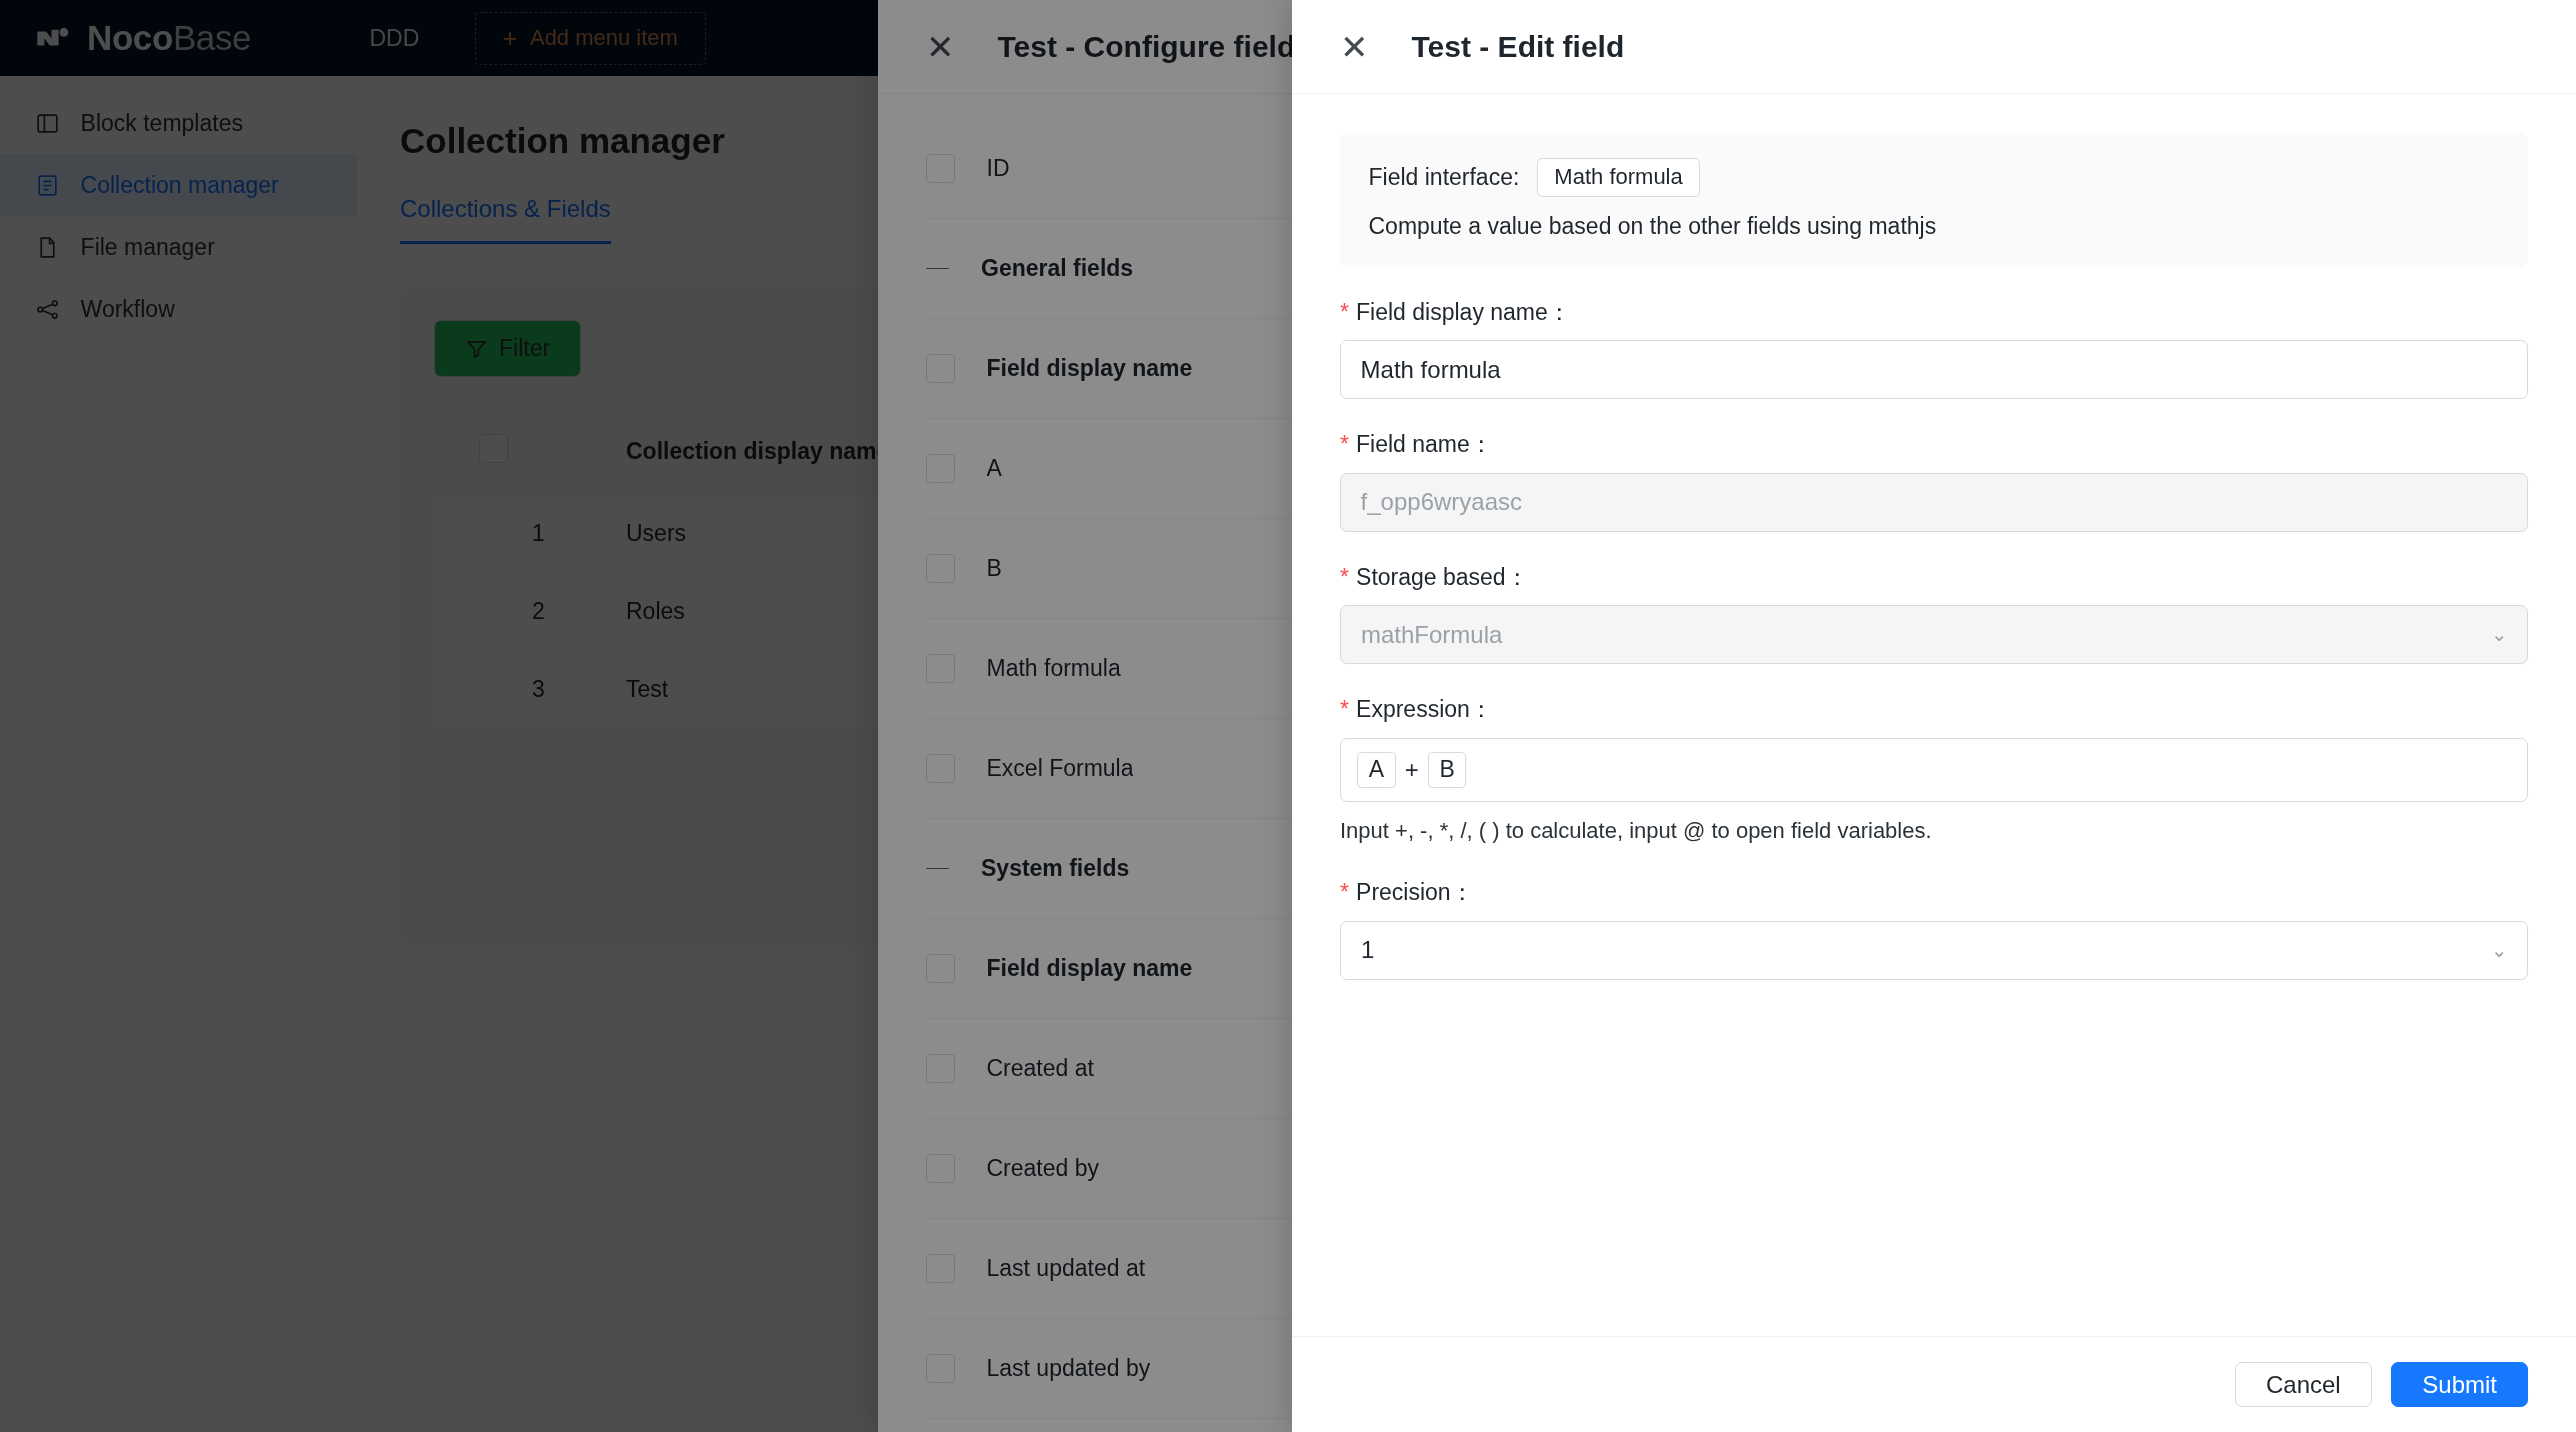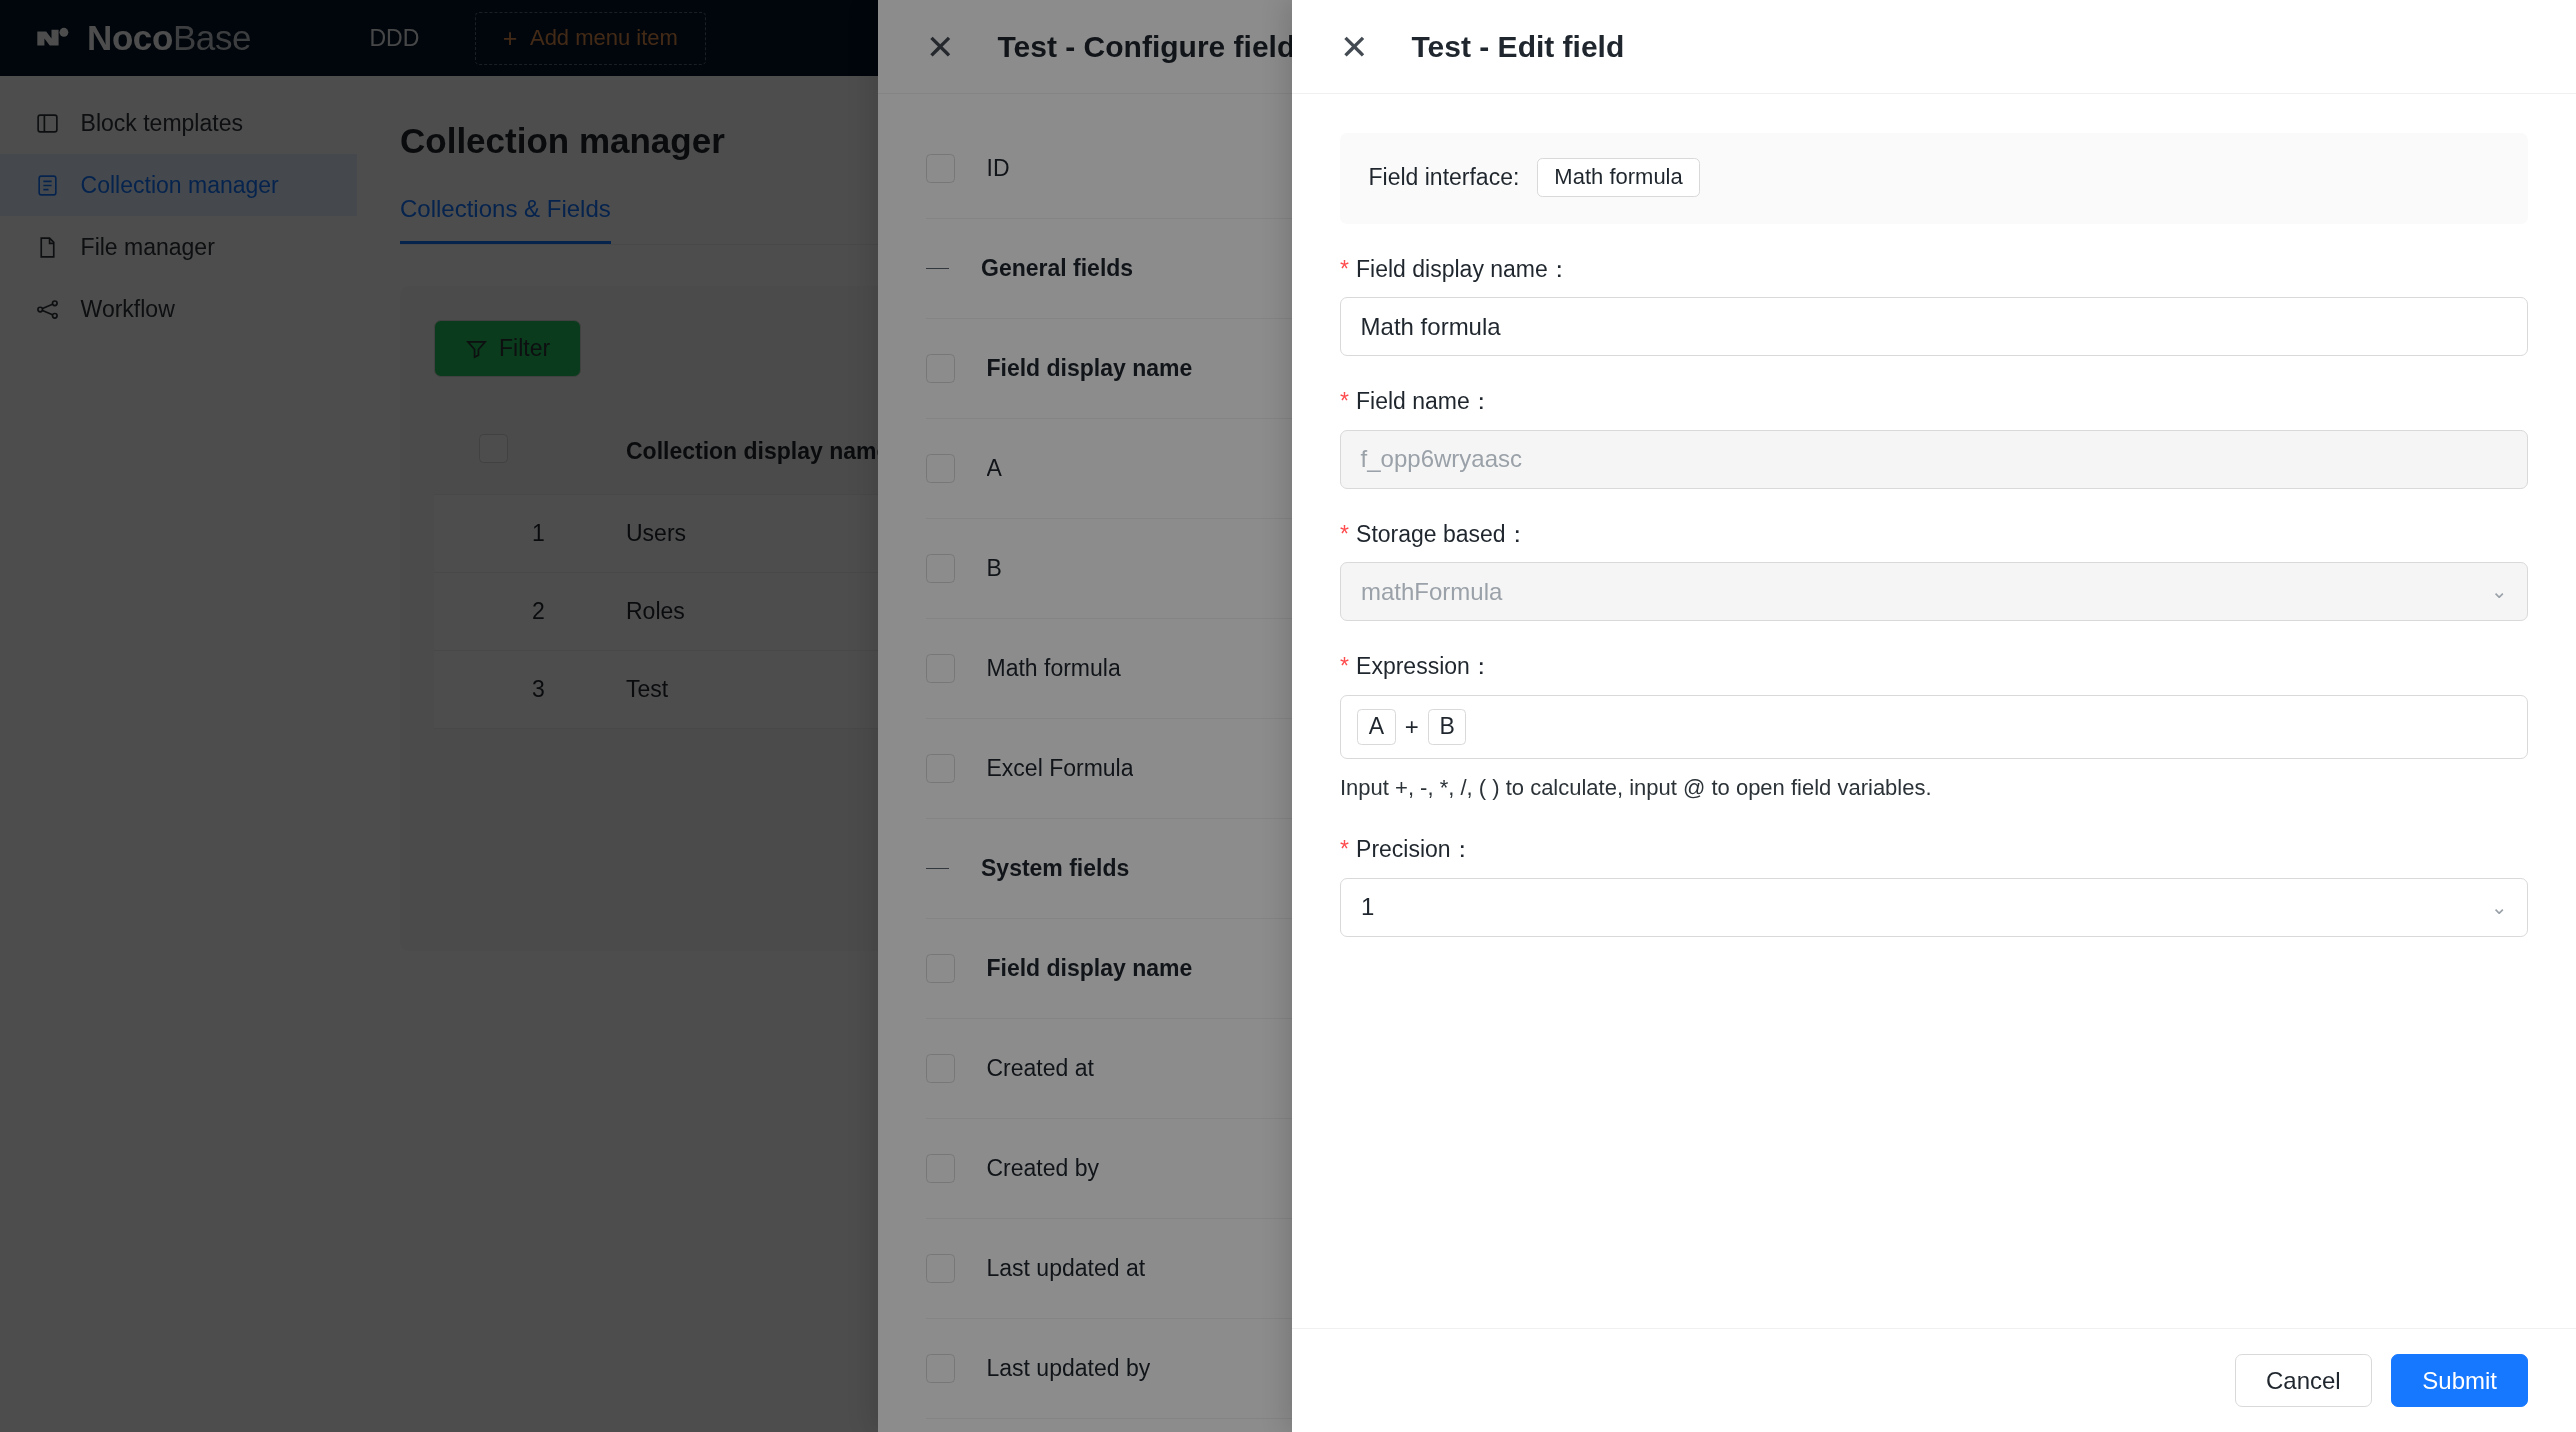--- a/index.html
+++ b/index.html
@@ -180,21 +180,21 @@
   .var-tag {
     border: 0.9px solid #d9d9d9; background: #fff; border-radius: 4.5px;
     padding: 3.6px 10.7px; font-size: 23px; color: #1f262d;
   }
 
   .d2-foot {
     flex: 0 0 auto; border-top: 0.9px solid #f0f0f0;
     padding: 25px 48px; display: flex; justify-content: flex-end; gap: 19.6px;
   }
   .btn {
-    height: 53px; min-width: 132px; border-radius: 7.1px;
+    height: 45px; min-width: 132px; border-radius: 7.1px;
     display: inline-flex; align-items: center; justify-content: center;
     font-size: 24px; padding: 0 30px;
   }
   .btn.default { border: 0.9px solid #d9d9d9; background: #fff; color: #1f262d; }
   .btn.primary { background: #1677ff; color: #fff; border: 0.9px solid #1677ff; }
 </style>
 </head>
 <body>
 
 <div id="root">
@@ -368,20 +368,21 @@
       <span class="drawer-title">Test - Edit field</span>
     </div>
 
     <div class="d2-body">
 
       <div class="iface-box">
         <div class="iface-row">
           <span class="iface-label">Field interface:</span>
           <span class="iface-tag">Math formula</span>
         </div>
+        <div class="iface-desc">Compute a value based on the other fields using mathjs</div>
       </div>
 
       <div class="form-item">
         <div class="f-label">
           <span class="req">*</span>
           <span>Field display name：</span>
         </div>
         <div class="input">
           <span>Math formula</span>
         </div>

